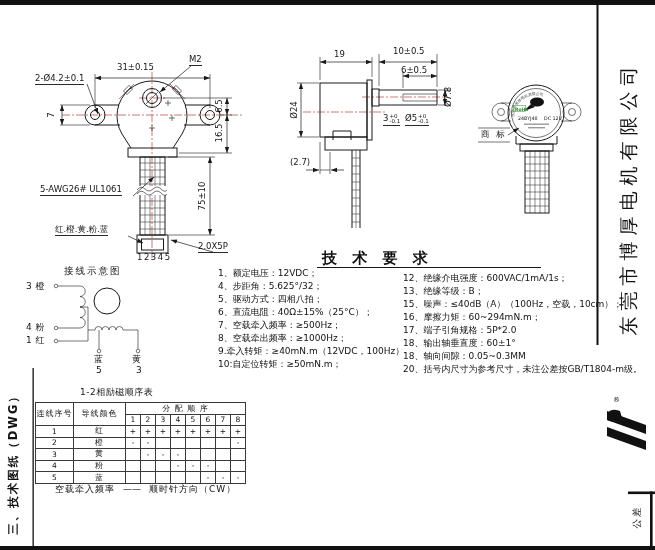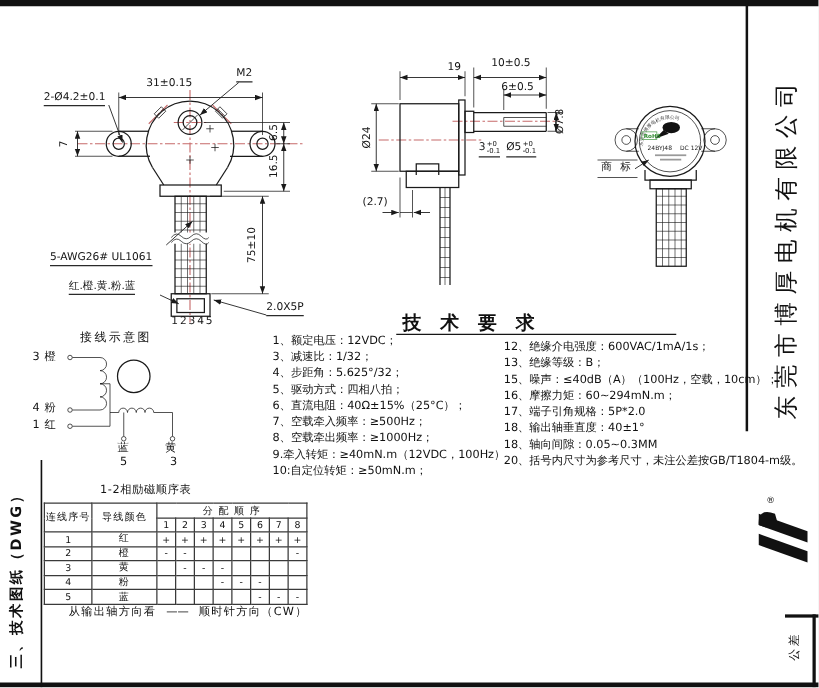--- a/index.html
+++ b/index.html
@@ -241,26 +241,26 @@
     </g>
   </svg>
 
   <div class="lbl u" style="left:35px;top:74px">2-Ø4.2±0.1</div>
   <div class="lbl" style="left:117px;top:63px">31±0.15</div>
   <div class="lbl u" style="left:189px;top:55px">M2</div>
   <div class="lbl rot" style="left:52px;top:115px">7</div>
   <div class="lbl rot" style="left:220px;top:106px">6.5</div>
   <div class="lbl rot" style="left:220px;top:133px">16.5</div>
   <div class="lbl rot" style="left:203px;top:196px">75±10</div>
-  <div class="lbl u" style="left:40px;top:202px">5-AWG26# UL1061</div>
+  <div class="lbl u" style="left:40px;top:185px">5-AWG26# UL1061</div>
   <div class="lbl u" style="left:55px;top:225px">红.橙.黄.粉.蓝</div>
-  <div class="lbl u" style="left:213px;top:242px">2.0X5P</div>
+  <div class="lbl u" style="left:198px;top:242px">2.0X5P</div>
   <div class="lbl" style="left:137px;top:253px;width:31px;text-align:center;letter-spacing:1.5px">12345</div>
 
-  <div class="lbl" style="left:358px;top:50px">19</div>
+  <div class="lbl" style="left:334px;top:50px">19</div>
   <div class="lbl" style="left:393px;top:47px">10±0.5</div>
   <div class="lbl" style="left:401px;top:66px">6±0.5</div>
   <div class="lbl rot" style="left:295px;top:110px">Ø24</div>
   <div class="lbl rot" style="left:449px;top:97px">Ø7.8</div>
   <div class="lbl" style="left:290px;top:158px">(2.7)</div>
   <div class="lbl u tolw" style="left:383px;top:114px">
     <span>3</span>
       <span class="tol">
         <i>+0</i>
         <i>-0.1</i>
@@ -273,36 +273,35 @@
         <i>-0.1</i>
       </span>
   </div>
 
   <div class="lbl" style="left:481px;top:130px;font-size:8.5px;letter-spacing:2px">商 标</div>
 
   <div id="tech-title">技 术 要 求</div>
   <div id="tech-underline"></div>
   <div id="tech-left" class="tcol">
       <div>1、额定电压：12VDC；</div>
-      <div>3、减速比：1/32；</div>
       <div>4、步距角：5.625°/32；</div>
       <div>5、驱动方式：四相八拍；</div>
       <div>6、直流电阻：40Ω±15%（25°C）；</div>
       <div>7、空载牵入频率：≥500Hz；</div>
       <div>8、空载牵出频率：≥1000Hz；</div>
       <div>9.牵入转矩：≥40mN.m（12VDC，100Hz）</div>
       <div>10:自定位转矩：≥50mN.m；</div>
     </div>
   <div id="tech-right" class="tcol">
       <div>12、绝缘介电强度：600VAC/1mA/1s；</div>
       <div>13、绝缘等级：B；</div>
       <div>15、噪声：≤40dB（A）（100Hz，空载，10cm）；</div>
       <div>16、摩擦力矩：60~294mN.m；</div>
       <div>17、端子引角规格：5P*2.0</div>
-      <div>18、输出轴垂直度：40±1°</div>
+      <div>18、输出轴垂直度：60±1°</div>
       <div>18、轴向间隙：0.05~0.3MM</div>
       <div>20、括号内尺寸为参考尺寸，未注公差按GB/T1804-m级。</div>
     </div>
 
   <div class="lbl" style="left:64px;top:266px;font-size:9.5px;letter-spacing:2px">接线示意图</div>
   <div class="lbl cjk" style="left:26px;top:282px">3 橙</div>
   <div class="lbl cjk" style="left:26px;top:323px">4 粉</div>
   <div class="lbl cjk" style="left:26px;top:336px">1 红</div>
   <div class="lbl cjk" style="left:94px;top:355px">蓝</div>
   <div class="lbl cjk" style="left:96px;top:366px">5</div>
@@ -398,21 +397,21 @@
           <td style="height: 10.6px;"></td>
           <td style="height: 10.6px;"></td>
           <td style="height: 10.6px;">-</td>
           <td style="height: 10.6px;">-</td>
           <td style="height: 10.6px;">-</td>
         </tr>
       </tbody>
   </table>
 
   <div id="footer-note">
-    <span>从输出轴方向看</span><span class="dash">——</span><span>顺时针方向（CW）</span>
+    <span>空载牵入频率</span><span class="dash">——</span><span>顺时针方向（CW）</span>
   </div>
 
   <div class="seclabel rot" style="left:13px;top:462px">三、技术图纸（DWG）</div>
   <div class="vlabel rot" style="left:629px;top:198px">东莞市博厚电机有限公司</div>
   <div class="lbl rot" style="left:637px;top:517px;font-size:9.5px;letter-spacing:2px">公差</div>
   <div class="lbl" style="left:613px;top:397px;font-size:7px">®</div>
 
 </div>
 
 </body></html>

